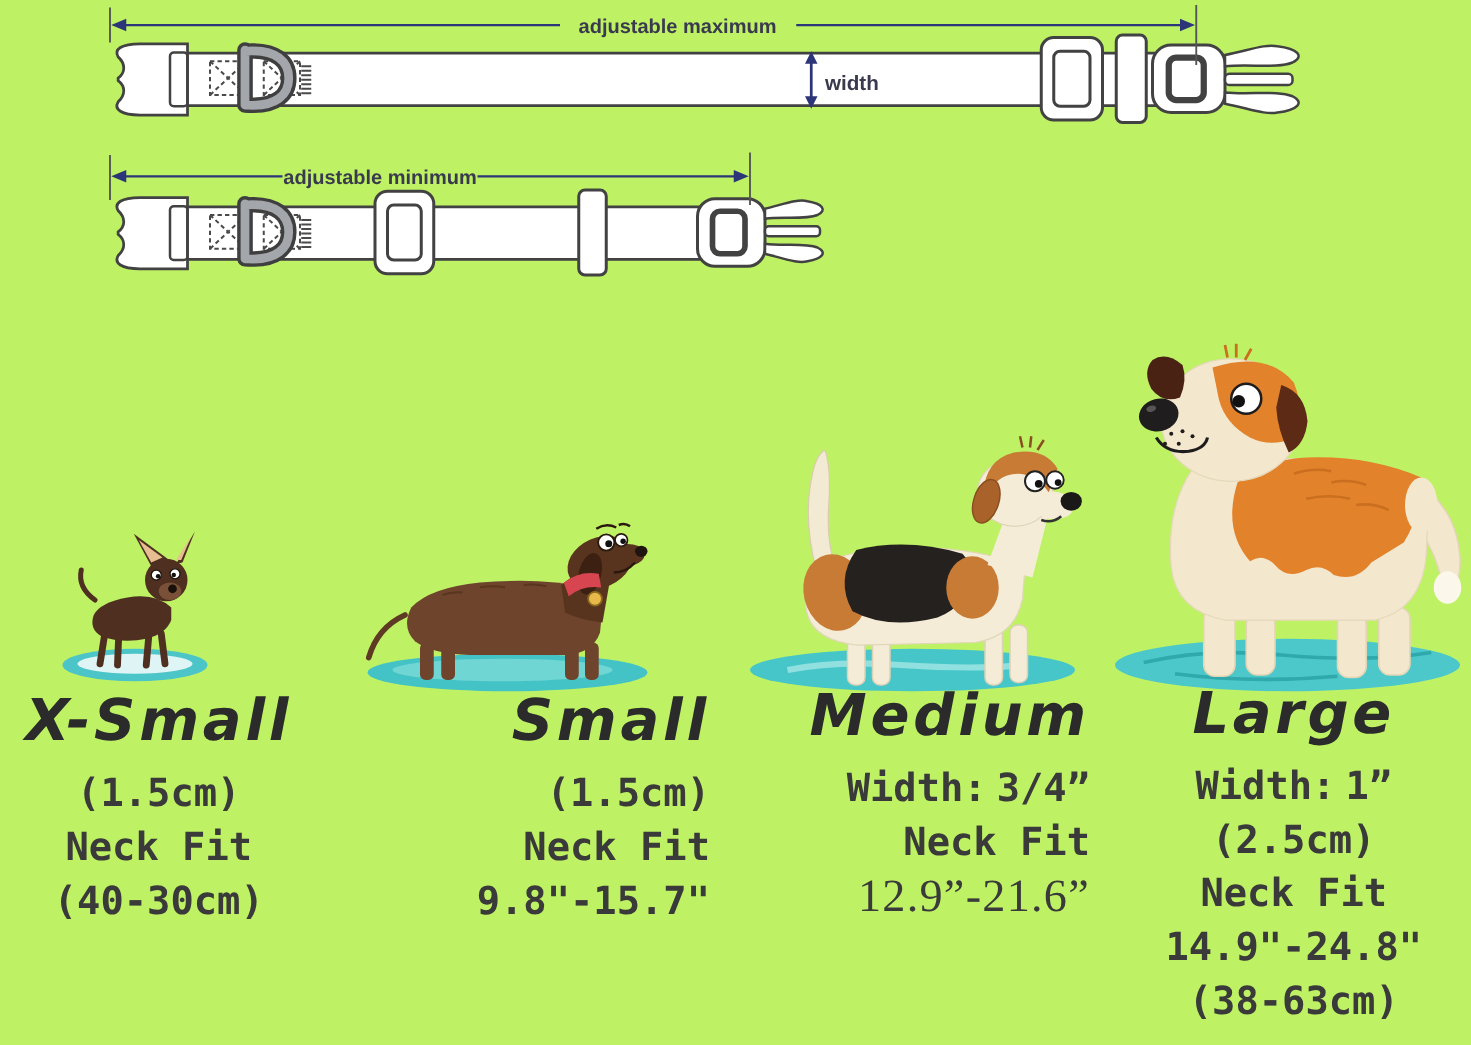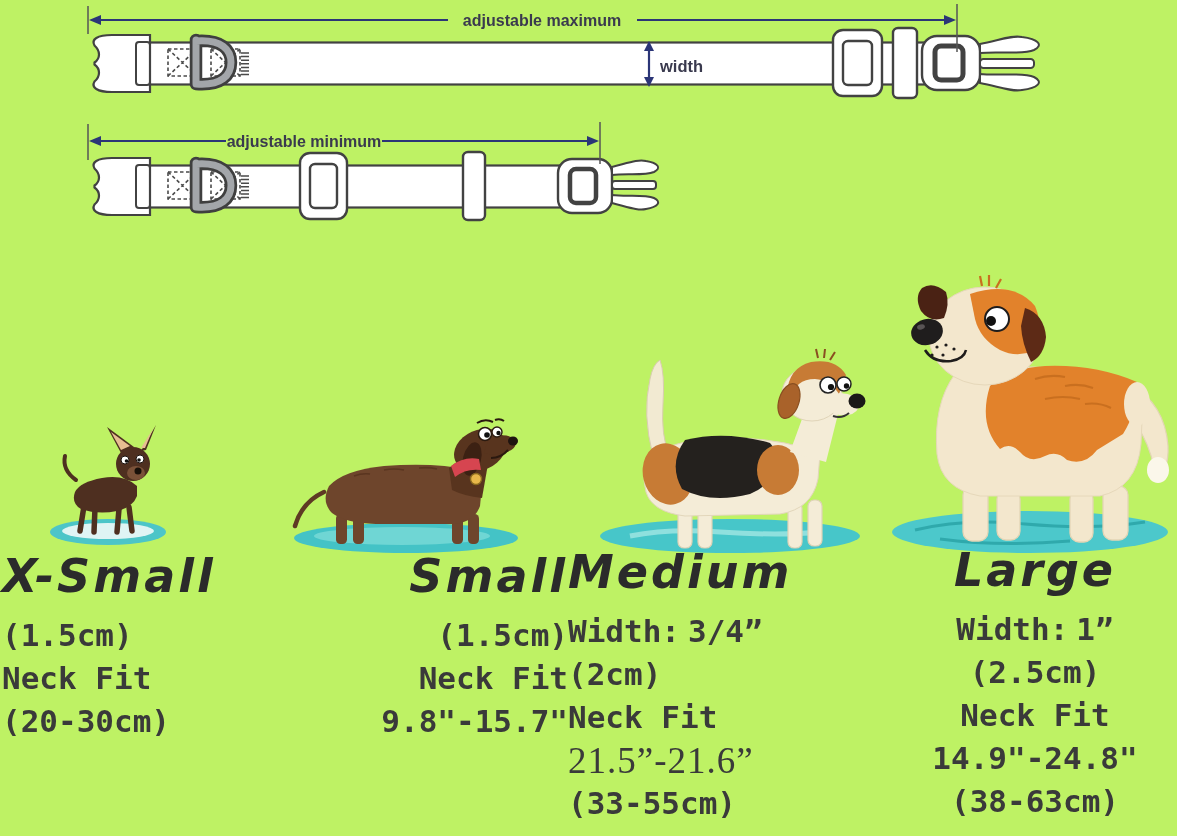--- a/index.html
+++ b/index.html
@@ -7,23 +7,23 @@
           font-family:"DejaVu Sans Mono",monospace;color:#3a3a3a;}
   svg{position:absolute;display:block;}
   .collars{left:0;top:0;}
   .dog{pointer-events:none;}
   .dog-xsmall{left:44px;top:424px;}
   .dog-small{left:284px;top:406px;}
   .dog-medium{left:590px;top:344px;}
   .dog-large{left:885px;top:274px;}
 
   .size-col{position:absolute;}
-  .col-0{left:2px;  top:548px;width:250px;text-align:left;}
+  .col-0{left:2px;  top:548px;width:250px;text-align:center;}
   .col-1{left:262px;top:548px;width:306px;text-align:right;}
-  .col-2{left:568px;top:544px;width:304px;text-align:left;}
+  .col-2{left:568px;top:544px;width:304px;text-align:right;}
   .col-3{left:882px;top:542px;width:306px;text-align:center;}
 
   .size-name{margin:0 0 10px 0;font-family:"DejaVu Sans",sans-serif;font-style:italic;
              font-weight:700;font-size:46px;line-height:56px;color:#2b2b2b;letter-spacing:3px;}
   .spec{font-family:"DejaVu Sans Mono",monospace;font-weight:700;font-size:31px;
         line-height:43px;color:#3a3a3a;white-space:nowrap;}
   .wval{font-weight:700;}
   .wval.sans{font-family:"Liberation Sans",sans-serif;font-weight:400;font-size:42px;
              line-height:43px;}
   .col-0 .wquote{margin-left:9px;}
@@ -211,37 +211,35 @@
     <circle cx="61" cy="71" r="1.6" fill="#1e1c1c"></circle>
     <circle cx="69" cy="75" r="1.6" fill="#1e1c1c"></circle>
     <circle cx="58" cy="81" r="1.6" fill="#1e1c1c"></circle>
     <circle cx="47" cy="81" r="1.6" fill="#1e1c1c"></circle>
   </svg>
 
   <section class="size-col col-0">
     <h2 class="size-name">X-Small</h2>
     <div class="spec">(1.5cm)</div>
     <div class="spec">Neck Fit</div>
-    <div class="spec">(20-30cm)</div>
+    <div class="spec">(40-30cm)</div>
   </section>
 
   <section class="size-col col-1">
     <h2 class="size-name">Small</h2>
     <div class="spec">(1.5cm)</div>
     <div class="spec">Neck Fit</div>
     <div class="spec">9.8"-15.7"</div>
   </section>
 
   <section class="size-col col-2">
     <h2 class="size-name">Medium</h2>
     <div class="spec"><span>Width:</span><span class="wval">3/4</span><span class="wquote">”</span></div>
-    <div class="spec">(2cm)</div>
-    <div class="spec">Neck Fit</div>
-    <div class="spec serif">21.5”-21.6”</div>
-    <div class="spec">(33-55cm)</div>
+    <div class="spec">Neck Fit</div>
+    <div class="spec serif">12.9”-21.6”</div>
   </section>
 
   <section class="size-col col-3">
     <h2 class="size-name">Large</h2>
     <div class="spec"><span>Width:</span><span class="wval">1</span><span class="wquote">”</span></div>
     <div class="spec">(2.5cm)</div>
     <div class="spec">Neck Fit</div>
     <div class="spec">14.9"-24.8"</div>
     <div class="spec">(38-63cm)</div>
   </section>

